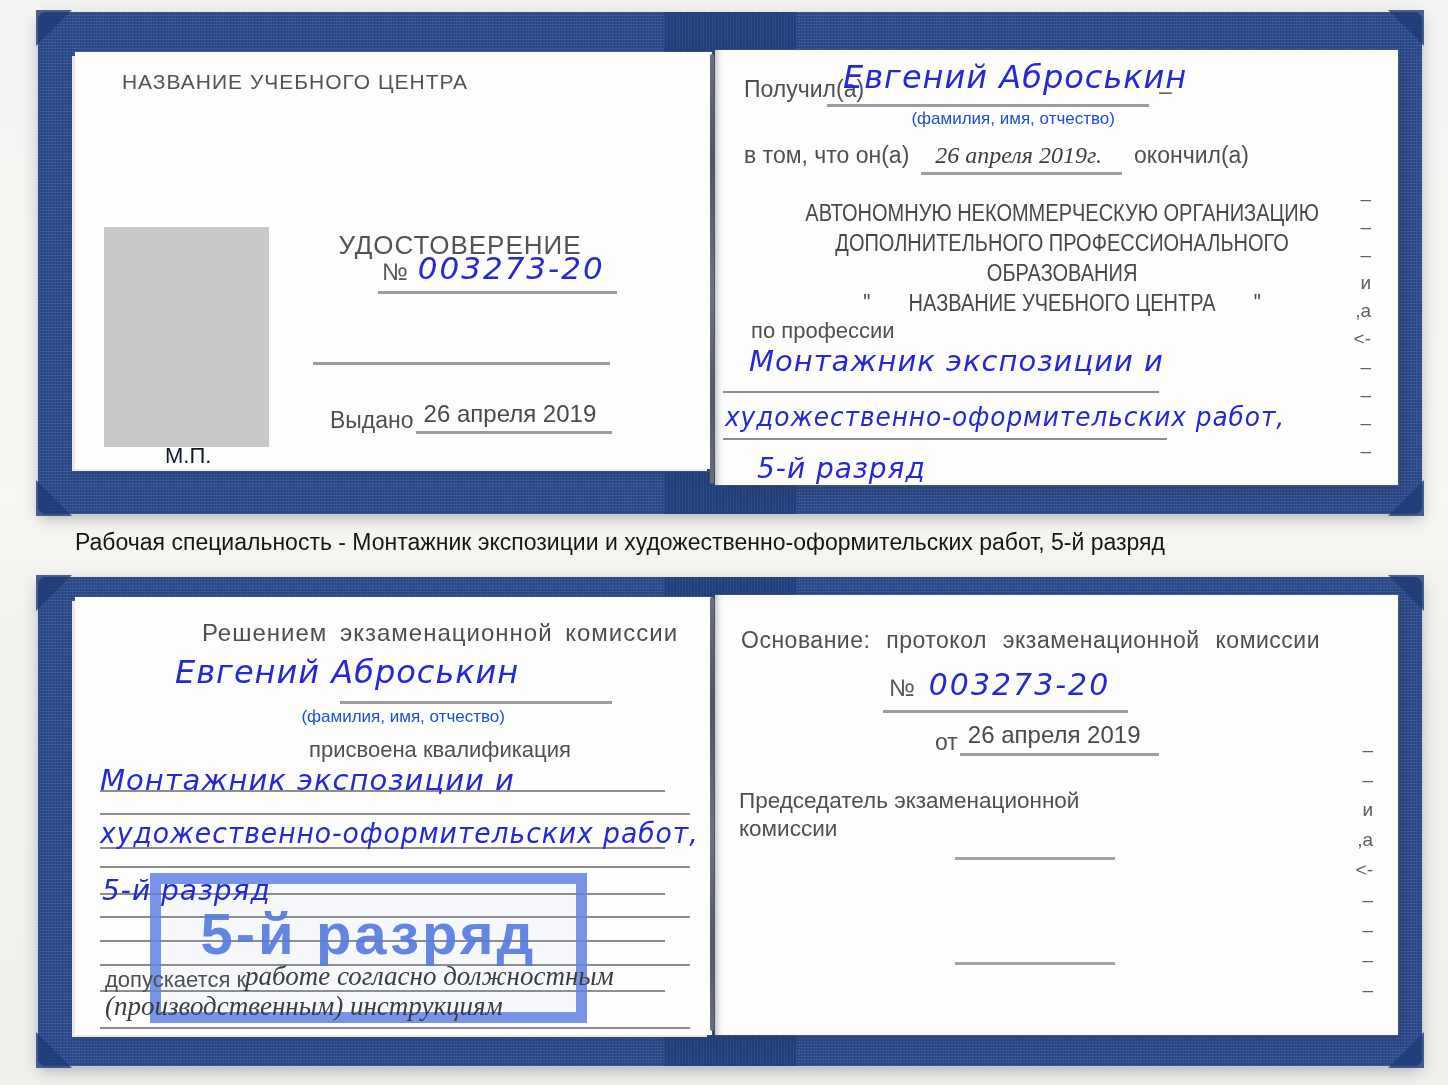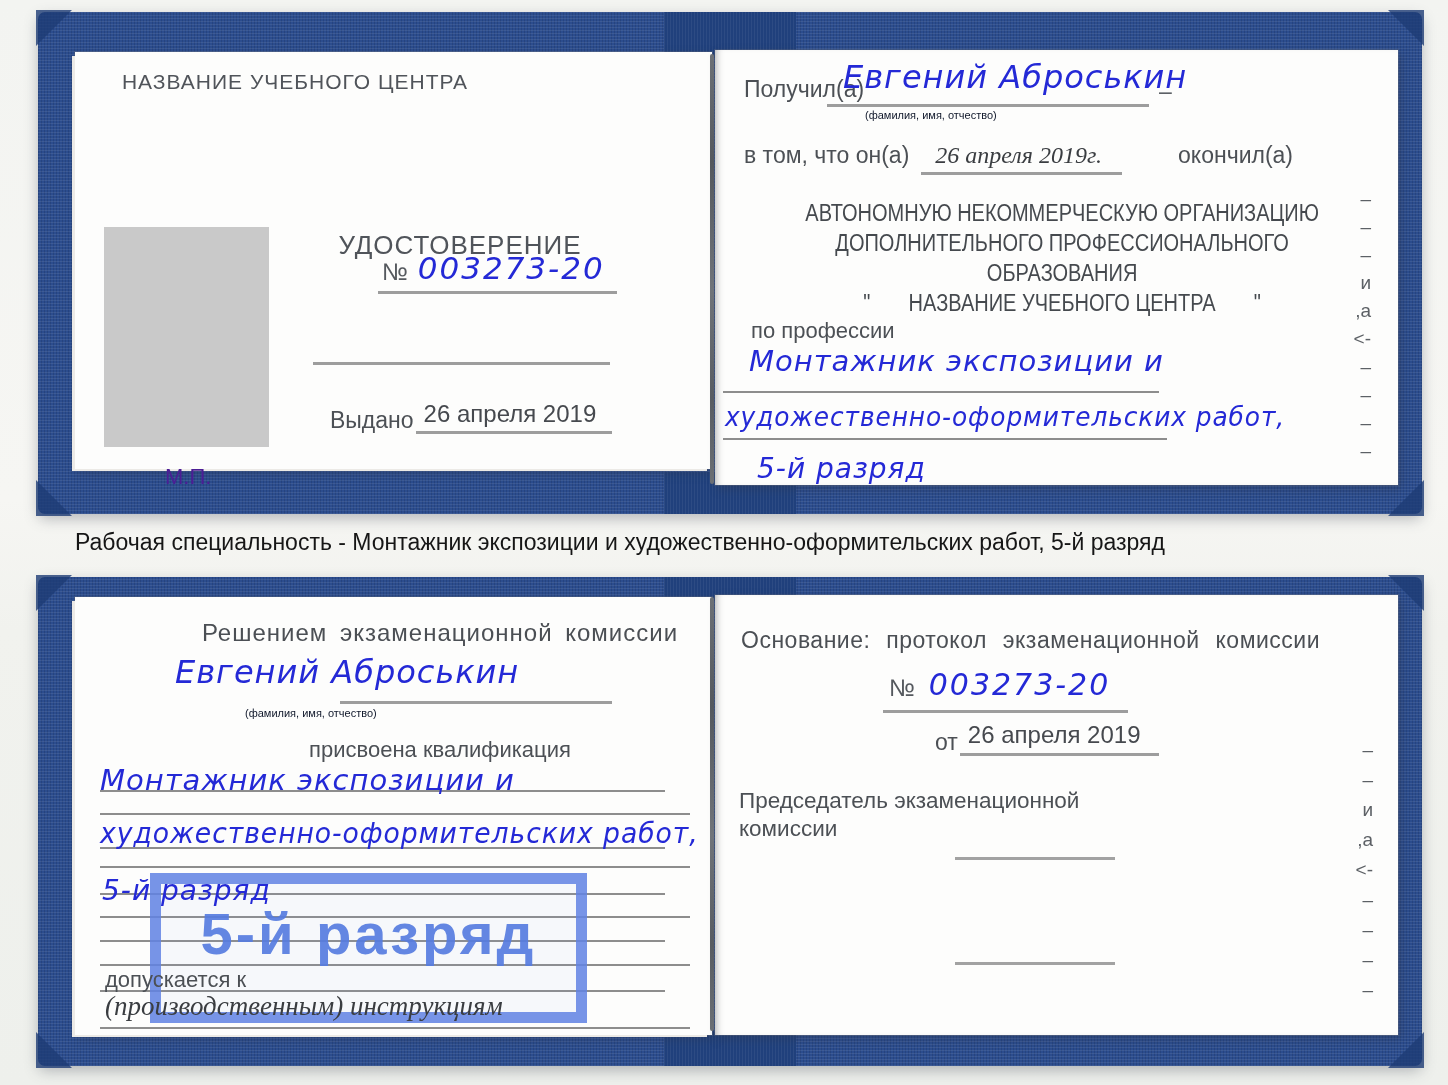--- a/index.html
+++ b/index.html
@@ -21,21 +21,21 @@
   .c-br{right:-2px;bottom:-2px;clip-path:polygon(100% 0,100% 100%,0 100%);}
   
   .page{position:absolute;background:#fdfdfc;
         box-shadow:-4px 3px 0 -1px #eceae6, 0 0 0 1px rgba(120,120,125,.25), 3px 4px 9px rgba(50,55,70,.35);}
   .page-r{box-shadow:0 0 0 1px rgba(120,120,125,.25), inset 7px 0 9px -7px rgba(60,60,70,.55), 3px 4px 9px rgba(50,55,70,.35);}
   .fold{position:absolute;width:4px;border-radius:2px;
         background:linear-gradient(180deg,#6d7177 0%,#54585e 25%,#70747a 55%,#585c62 80%,#6b6f75 100%);}
   
   .lbl{position:absolute;color:#4c5055;font-size:23px;}
   .big{position:absolute;color:#50545a;letter-spacing:1px;}
-  .hint{position:absolute;color:#0f172a;font-size:11px;text-align:left;}
+  .hint{position:absolute;color:#1d4ed8;font-size:17px;text-align:right;}
   .hw{position:absolute;font-family:"DejaVu Sans",sans-serif;font-style:italic;
       color:#2429d6;letter-spacing:1px;white-space:nowrap;}
   .uline{position:absolute;height:3px;background:#9d9d9d;}
   .rline{position:absolute;height:2px;background:#8d8d8d;}
   .ital{position:absolute;font-family:"Liberation Serif","DejaVu Serif",serif;
         font-style:italic;color:#3a3d41;white-space:nowrap;}
   .margin-art{position:absolute;color:#5c6065;font-size:19px;line-height:28px;white-space:pre-line;text-align:right;}
   .photo{position:absolute;background:#c9c9c9;}
   .stamp{position:absolute;border:11px solid rgba(96,131,227,.85);background:rgba(140,170,240,.06);}
   .stamp-text{position:absolute;left:0;right:0;top:16px;text-align:center;
@@ -52,21 +52,21 @@
     <div class="corner c-tr"></div>
     <div class="corner c-bl"></div>
     <div class="corner c-br"></div>
     <div class="tab" style="top:0;height:46px;"></div>
     <div class="tab" style="bottom:0;height:42px;"></div>
 
     <div class="page" style="left:37px;top:40px;width:637px;height:417px;">
       <div class="big" style="left:10px;top:18px;width:420px;text-align:center;font-size:21px;">НАЗВАНИЕ УЧЕБНОГО ЦЕНТРА</div>
 
       <div class="photo" style="left:29px;top:175px;width:165px;height:220px;"></div>
-      <div class="lbl" style="left:90px;top:412px;font-size:22px;color:#4c1d95;">М.П.</div>
+      <div class="lbl" style="left:90px;top:391px;font-size:22px;color:#0f172a;">М.П.</div>
 
       <div class="big" style="left:230px;top:178px;width:310px;text-align:center;font-size:26px;">УДОСТОВЕРЕНИЕ</div>
 
       <div style="position:absolute;left:303px;top:198px;display:flex;align-items:flex-end;
                   border-bottom:3px solid #9d9d9d;padding:0 12px 5px 4px;">
         <span style="color:#55595e;font-size:24px;">№</span>
         <span class="hw" style="position:static;font-size:31px;margin-left:10px;letter-spacing:2px;">003273-20</span>
       </div>
 
       <div class="uline" style="left:238px;top:310px;width:297px;"></div>
@@ -82,21 +82,21 @@
       <div class="lbl" style="left:29px;top:26px;">Получил(а)</div>
       <div class="hw" style="left:128px;top:8px;font-size:32px;">Евгений Аброськин</div>
       <div class="uline" style="left:112px;top:54px;width:322px;"></div>
       <div class="lbl" style="left:444px;top:28px;color:#5c6065;">–</div>
       <div class="hint" style="left:150px;top:59px;width:250px;">(фамилия, имя, отчество)</div>
 
       <div style="position:absolute;left:29px;top:92px;display:flex;align-items:flex-start;">
         <span class="lbl" style="position:static;">в том, что он(а)</span>
         <span class="ital" style="position:static;font-size:24px;border-bottom:3px solid #9d9d9d;
                      padding:0 20px 3px 14px;margin:0 12px;">26 апреля 2019г.</span>
-        <span class="lbl" style="position:static;margin-left:44px;">окончил(а)</span>
+        <span class="lbl" style="position:static;">окончил(а)</span>
       </div>
 
       <div style="position:absolute;left:60px;top:148px;width:660px;transform:scaleX(.87);
                   transform-origin:left top;text-align:center;color:#45494e;font-size:23px;line-height:30px;">
         <div>АВТОНОМНУЮ НЕКОММЕРЧЕСКУЮ ОРГАНИЗАЦИЮ</div>
         <div>ДОПОЛНИТЕЛЬНОГО ПРОФЕССИОНАЛЬНОГО ОБРАЗОВАНИЯ</div>
         <div style="display:flex;justify-content:center;gap:44px;">
           <span>"</span>
           <span>НАЗВАНИЕ УЧЕБНОГО ЦЕНТРА</span>
           <span>"</span>
@@ -158,20 +158,21 @@
 
       <div class="stamp" style="left:75px;top:276px;width:415px;height:128px;">
         <div class="stamp-text">5-й разряд</div>
       </div>
 
       <div class="hw" style="left:25px;top:166px;font-size:29px;">Монтажник экспозиции и</div>
       <div class="hw" style="left:25px;top:220px;font-size:28px;transform:scaleX(.95);transform-origin:left top;">художественно-оформительских работ,</div>
       <div class="hw" style="left:27px;top:277px;font-size:28px;">5-й разряд</div>
 
       <div class="lbl" style="left:30px;top:370px;font-size:22px;">допускается к</div>
+      <div class="ital" style="left:170px;top:364px;font-size:27px;">работе согласно должностным</div>
       <div class="ital" style="left:30px;top:394px;font-size:27px;">(производственным) инструкциям</div>
     </div>
 
     <div class="page page-r" style="left:677px;top:18px;width:683px;height:440px;">
       <div style="position:absolute;left:26px;top:32px;font-size:23px;color:#4b4f54;
                   word-spacing:9px;white-space:nowrap;letter-spacing:.5px;text-align:right;">
         <span>Основание:</span>
         <span>протокол экзаменационной комиссии</span>
       </div>
 

